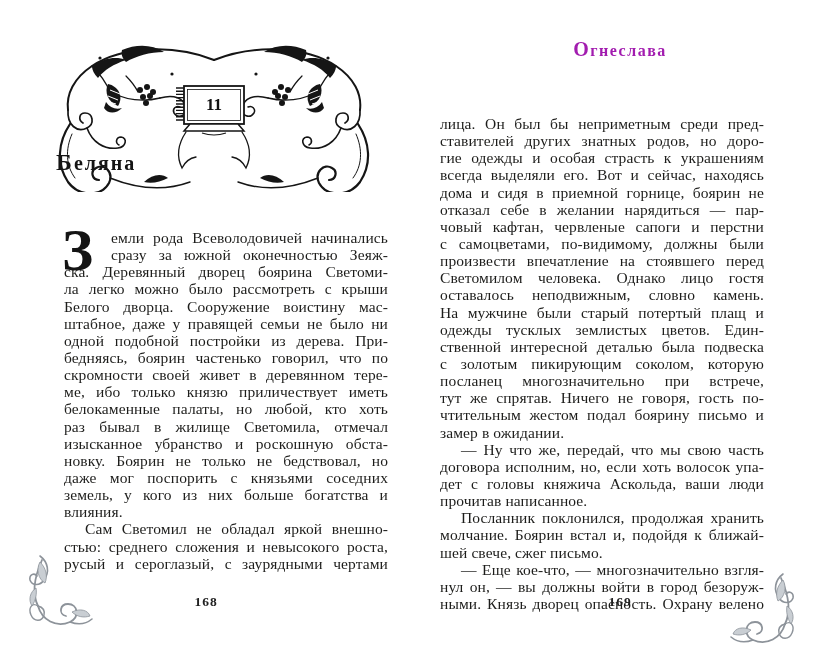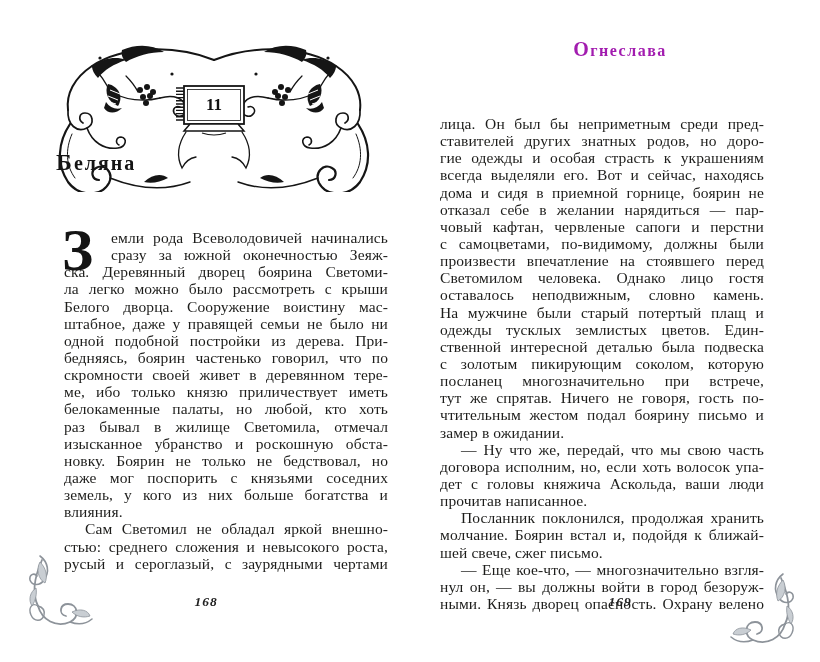--- a/index.html
+++ b/index.html
@@ -17,21 +17,21 @@
   }
   .line.last{text-align-last:left;}
   .line.indent{padding-left:21px;}
   .line.dc-indent{padding-left:47px;}
   .dropcap{
     position:absolute;left:62px;top:221px;font-size:59px;line-height:1;
     font-weight:700;color:#141414;
   }
   .pagenum{
     position:absolute;top:594px;width:324px;text-align:center;
-    font-size:13.5px;font-weight:700;letter-spacing:1px;color:#222;font-style:italic;
+    font-size:13.5px;font-weight:700;letter-spacing:1px;color:#222;
   }
   #pagenum-left{left:44px;}
   #pagenum-right{left:458px;}
   #running-header{
     position:absolute;left:458px;top:38px;width:324px;text-align:center;
     font-weight:700;font-size:16px;letter-spacing:1.5px;color:#a21caf;
   }
   #running-header::first-letter{font-size:20px;}
   #chapter-title{
     position:absolute;left:56px;top:149px;width:316px;

